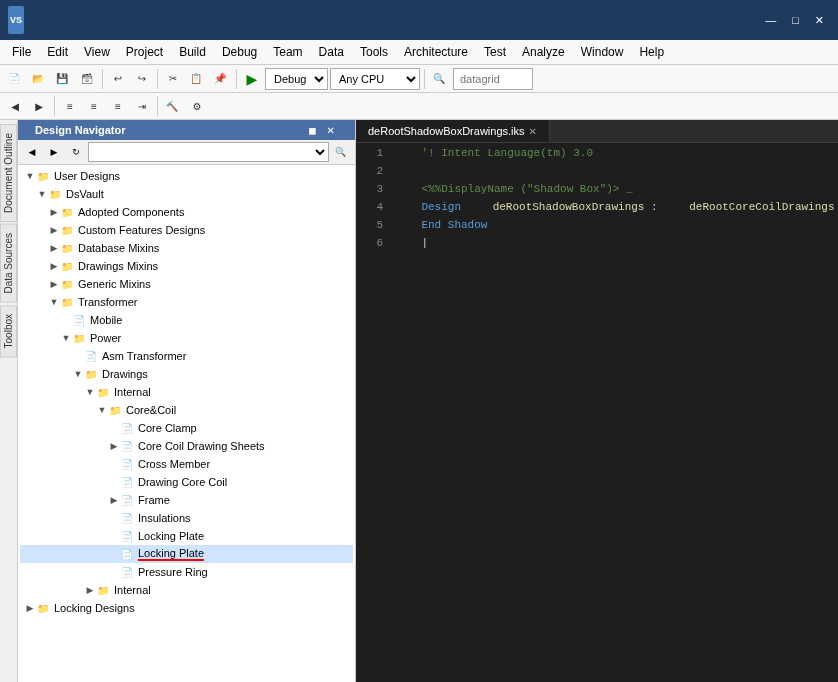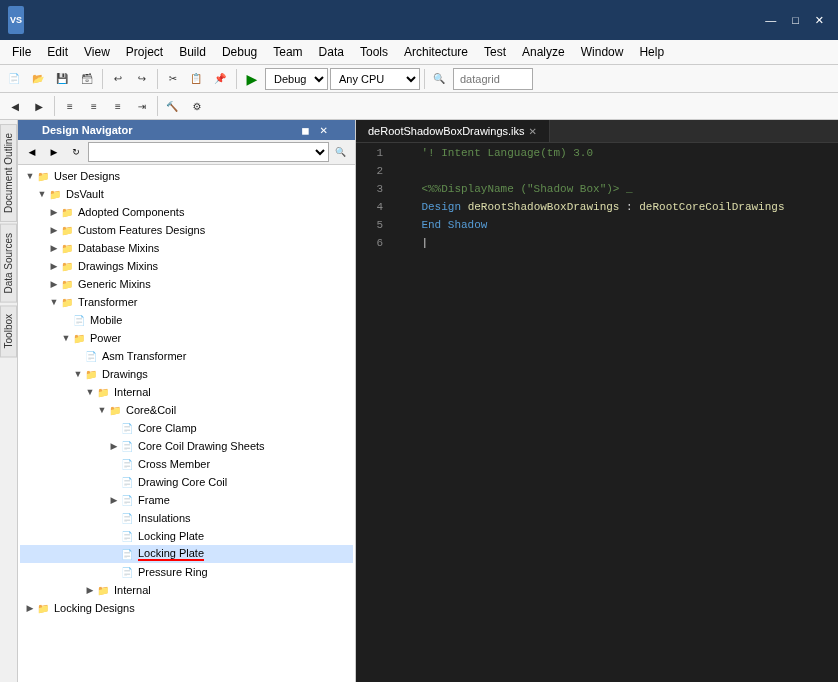--- a/index.html
+++ b/index.html
@@ -32,21 +32,21 @@
 
     
     .vert-sidebar { width: 18px; background: #f0f0f0; border-right: 1px solid #ccc; display: flex; flex-direction: column; align-items: center; padding-top: 4px; gap: 2px; }
     .vert-tab { writing-mode: vertical-rl; transform: rotate(180deg); font-size: 10px; padding: 8px 2px; cursor: pointer; color: #333; background: #e8e8e8; border: 1px solid #ccc; white-space: nowrap; }
 
     
     .panel-area { display: flex; flex: 1; }
 
     
     .nav-panel { width: 338px; background: white; border-right: 1px solid #ccc; display: flex; flex-direction: column; }
-    .nav-panel-header { background: #4a6fa5; color: white; padding: 4px 24px; font-size: 11px; font-weight: bold; display: flex; align-items: center; justify-content: space-between; }
+    .nav-panel-header { background: #4a6fa5; color: white; padding: 4px 17px; font-size: 11px; font-weight: bold; display: flex; align-items: center; justify-content: space-between; }
     .nav-panel-header-controls { display: flex; gap: 4px; }
     .nav-btn { color: white; font-size: 10px; cursor: pointer; padding: 0 3px; background: transparent; border: none; }
     .nav-toolbar { background: #f0f0f0; border-bottom: 1px solid #ccc; padding: 2px 4px; display: flex; align-items: center; gap: 2px; }
     .nav-toolbar-btn { width: 20px; height: 20px; background: transparent; border: 1px solid transparent; cursor: pointer; display: flex; align-items: center; justify-content: center; font-size: 9px; }
     .nav-dropdown { flex: 1; height: 20px; font-size: 11px; border: 1px solid #aaa; background: white; }
 
     
     .tree-view { flex: 1; overflow-y: auto; overflow-x: auto; padding: 2px; }
     .tree-item { display: flex; align-items: center; padding: 1px 0; cursor: pointer; white-space: nowrap; font-size: 11px; }
     .expand-btn { width: 12px; height: 12px; display: inline-flex; align-items: center; justify-content: center; font-size: 9px; cursor: pointer; color: #555; flex-shrink: 0; }
@@ -59,21 +59,21 @@
     .editor-area { flex: 1; display: flex; flex-direction: column; background: #1e1e1e; }
     .editor-tabs { background: #2d2d2d; display: flex; align-items: center; border-bottom: 1px solid #3a3a3a; }
     .editor-tab { padding: 5px 12px; font-size: 11px; color: #ccc; cursor: pointer; border-right: 1px solid #3a3a3a; display: flex; align-items: center; gap: 4px; }
     .editor-tab.active { background: #1e1e1e; color: white; }
     .editor-tab-close { font-size: 10px; color: #999; cursor: pointer; }
     .editor-content { flex: 1; overflow: auto; padding: 4px 0; }
     .code-line { display: flex; align-items: flex-start; min-height: 18px; }
     .line-num { width: 35px; text-align: right; padding-right: 8px; color: #858585; font-size: 11px; font-family: 'Courier New', monospace; flex-shrink: 0; user-select: none; }
     .line-content { font-size: 11px; font-family: 'Courier New', monospace; color: #d4d4d4; white-space: pre; padding-left: 4px; }
     .code-green { color: #608b4e; }
-    .code-yellow { color: #dcdcaa; }
+    .code-yellow { color: #dcdcaa; margin-left: 25px; }
     .code-blue { color: #569cd6; }
     .code-white { color: #d4d4d4; }
 
     
     .underline-red { border-bottom: 2px solid red; }
   </style>
 </head>
 <body>
 
 <div class="title-bar">

